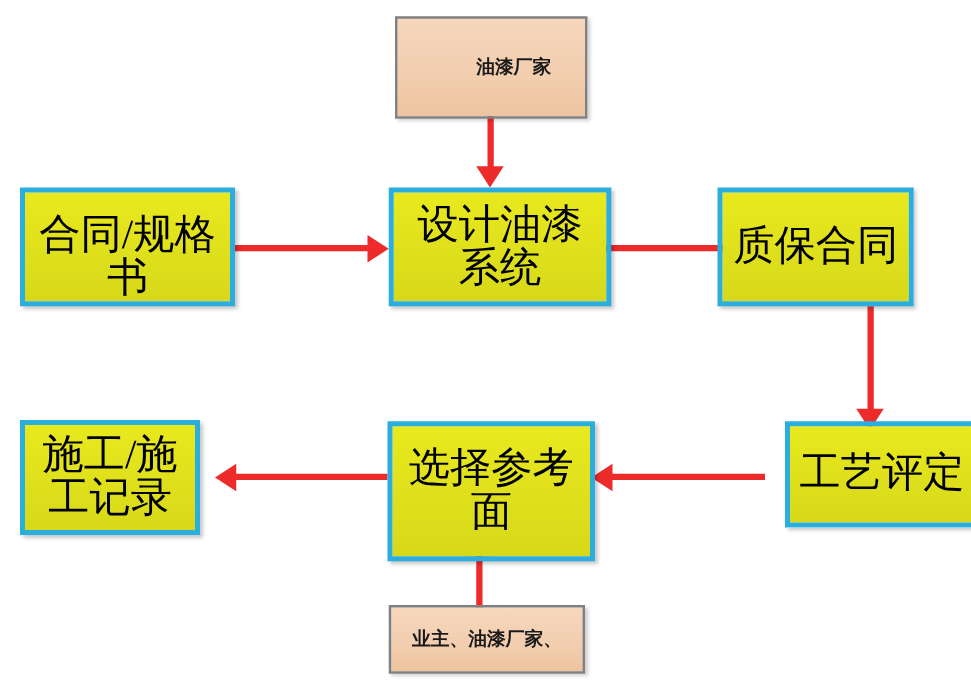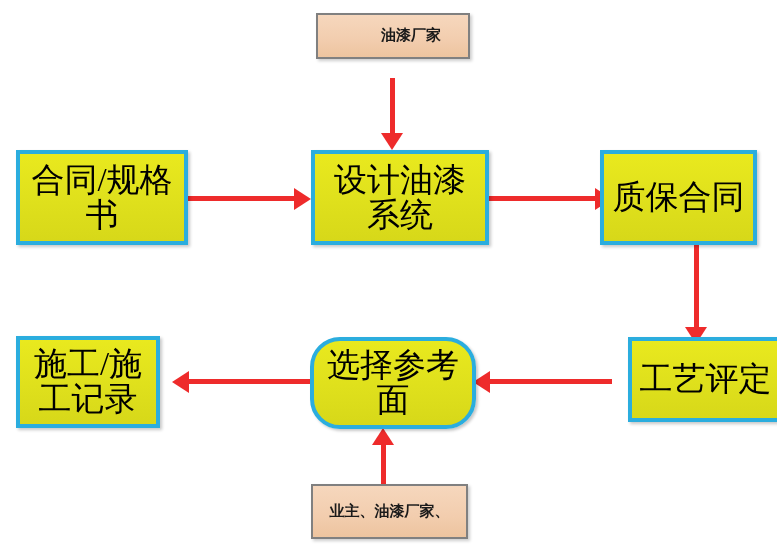--- a/index.html
+++ b/index.html
@@ -116,41 +116,41 @@
 
   <div class="line-h" style="left:487px; top:379px; width:125px;"></div>
   <div class="head head-left" style="left:473px; top:371px;"></div>
 
   <div class="line-h" style="left:188px; top:379px; width:122px;"></div>
   <div class="head head-left" style="left:172px; top:371px;"></div>
 
   <div class="line-v" style="left:381px; top:442px; height:44px;"></div>
   <div class="head head-up" style="left:372px; top:428px;"></div>
 
-  <div class="node node-peach" style="left:316px; top:13px; width:154px; height:46px;padding-left:36px;">
+  <div class="node node-peach" style="left:316px; top:13px; width:154px; height:82px;padding-left:36px;">
     <span>油漆厂家</span>
   </div>
 
-  <div class="node node-yellow" style="left:16px; top:150px; width:172px; height:95px;">
+  <div class="node node-yellow" style="left:16px; top:150px; width:172px; height:95px;align-items:flex-end;">
     <span>合同/规格书</span>
   </div>
 
   <div class="node node-yellow" style="left:311px; top:150px; width:178px; height:95px;">
     <span>设计油漆系统</span>
   </div>
 
-  <div class="node node-yellow" style="left:600px; top:150px; width:157px; height:95px;">
+  <div class="node node-yellow" style="left:574px; top:150px; width:157px; height:95px;">
     <span>质保合同</span>
   </div>
 
   <div class="node node-yellow" style="left:612px; top:337px; width:155px; height:85px;margin-left:16px;">
     <span>工艺评定</span>
   </div>
 
-  <div class="node node-yellow" style="left:310px; top:337px; width:166px; height:92px;border-radius:30px;">
+  <div class="node node-yellow" style="left:310px; top:337px; width:166px; height:112px;">
     <span>选择参考面</span>
   </div>
 
   <div class="node node-yellow" style="left:16px; top:336px; width:144px; height:92px;">
     <span>施工/施工记录</span>
   </div>
 
   <div class="node node-peach" style="left:311px; top:484px; width:157px; height:55px; flex-direction:column;">
     <span>业主、油漆厂家、</span>
   </div>

